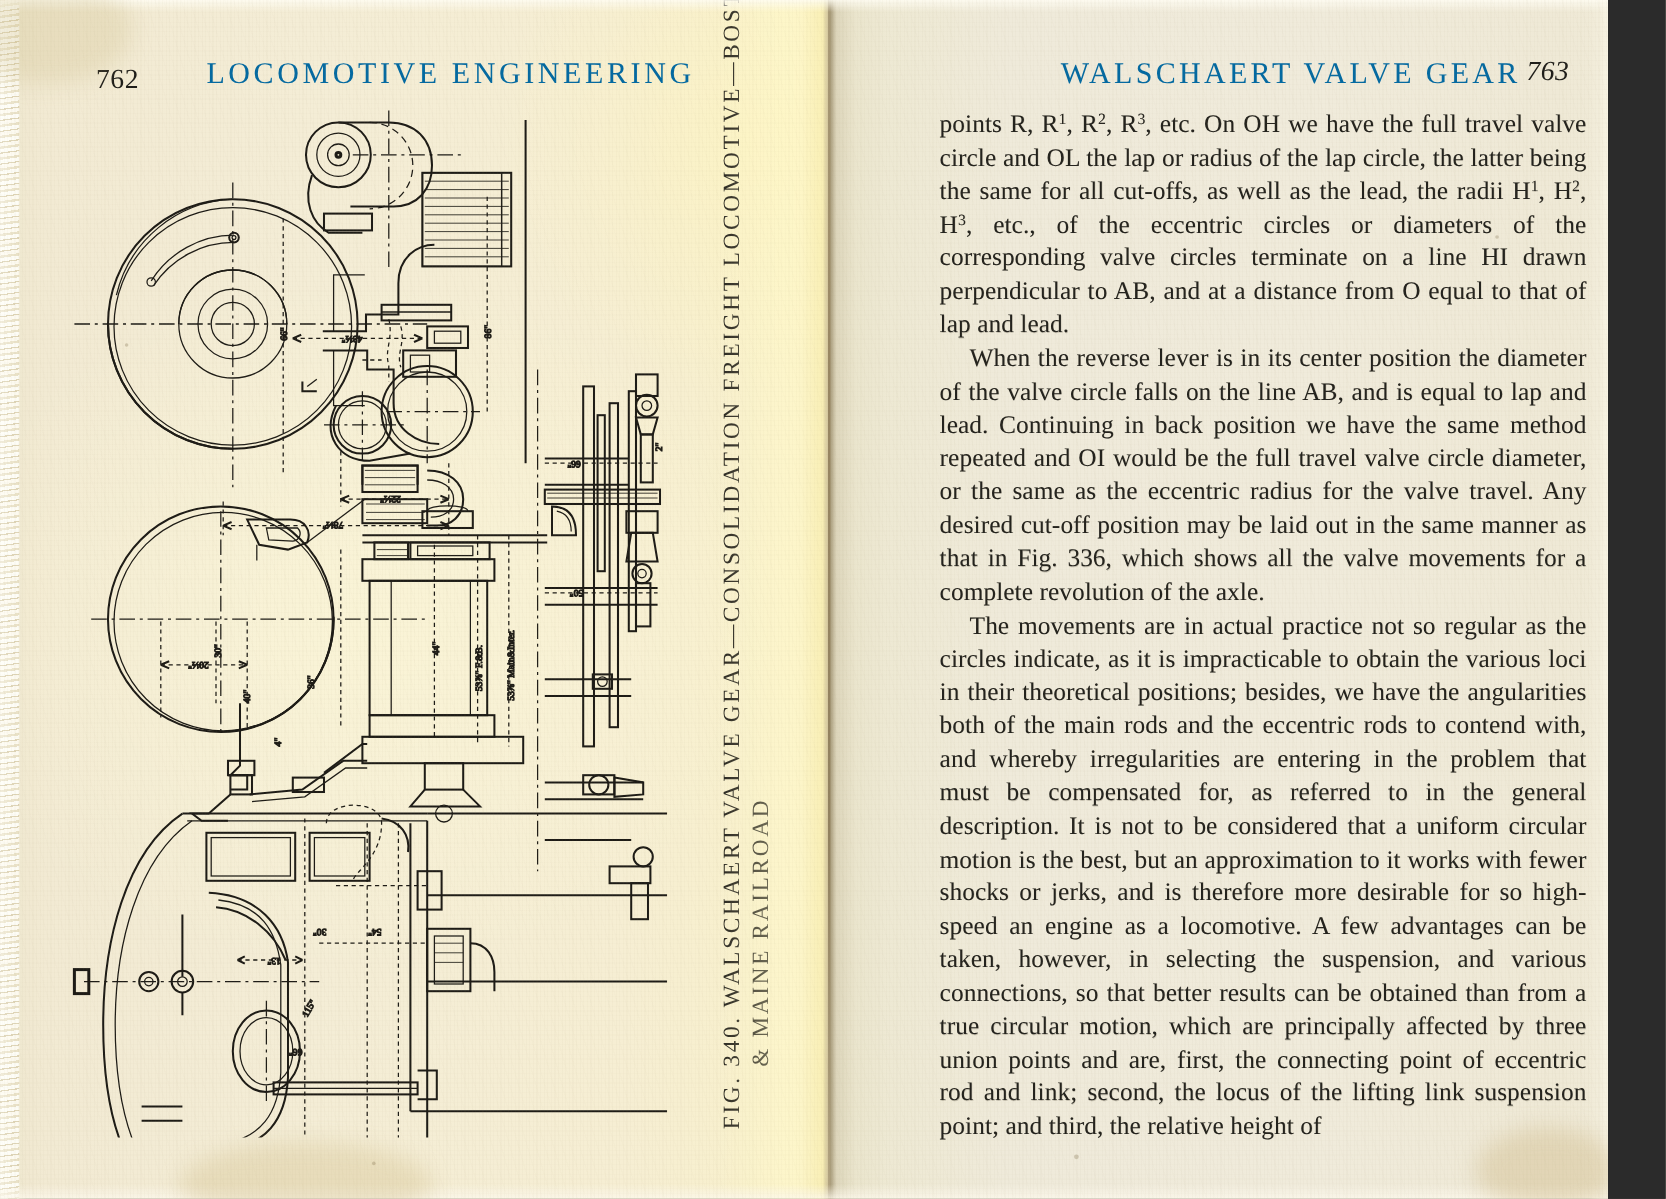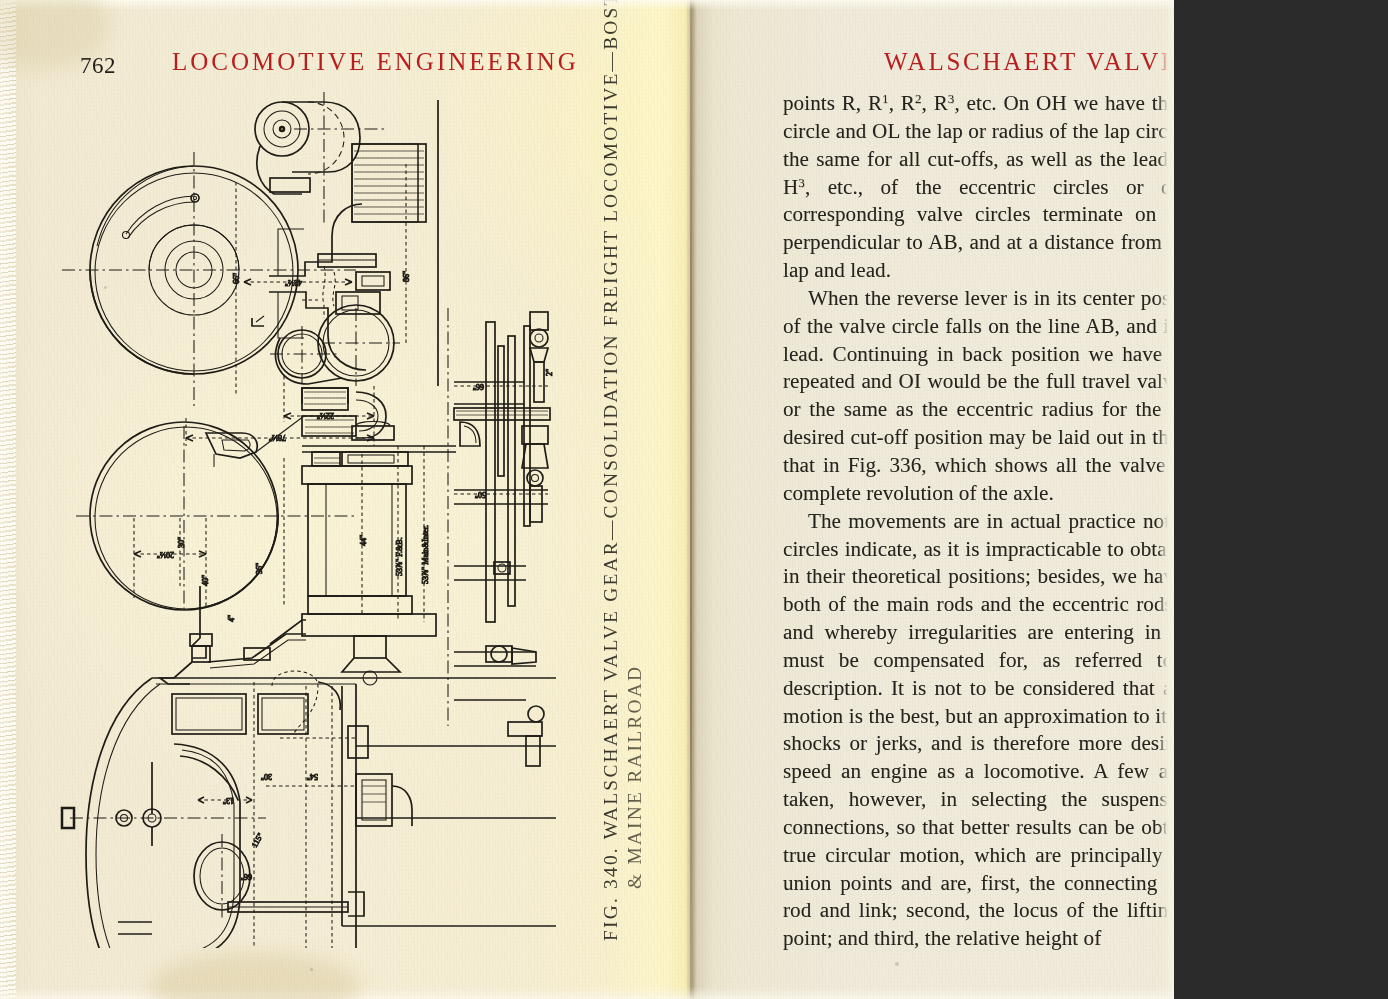--- a/index.html
+++ b/index.html
@@ -3,21 +3,21 @@
 <meta charset="utf-8">
 <title>Locomotive Engineering — pages 762-763</title>
 <style>
   html, body {
     margin: 0;
     padding: 0;
     background: #2b2b2b;
   }
   #page {
     position: relative;
-    width: 1174px;
+    width: 1340px;
     height: 999px;
     overflow: hidden;
     font-family: "Liberation Serif", "DejaVu Serif", serif;
     background: #efe8d2;
   }
 
   
   .paper-base {
     position: absolute;
     inset: 0;
@@ -141,21 +141,21 @@
   .edge-bottom {
     position: absolute;
     left: 0; right: 0; bottom: 0; height: 12px;
     background: linear-gradient(0deg, rgba(252,248,236,0.8), rgba(252,248,236,0));
     pointer-events: none;
   }
 
   
   .running-head {
     position: absolute;
-    color: #b91c1c;
+    color: #0369a1;
     letter-spacing: 0.06em;
     white-space: nowrap;
   }
   .folio {
     position: absolute;
     color: #1e1d19;
     font-size: 23px;
     letter-spacing: 0.02em;
   }
   #left-head {

